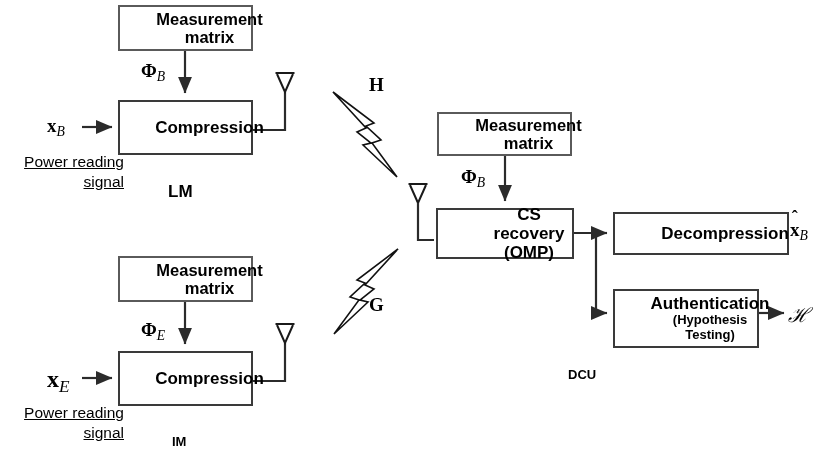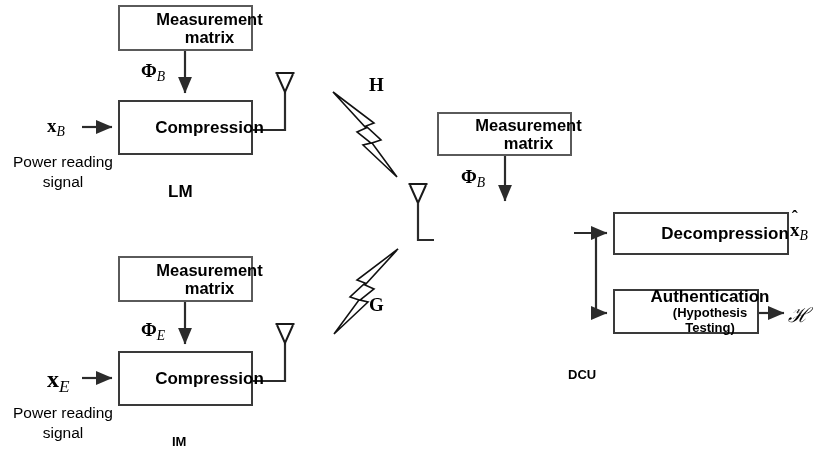--- a/index.html
+++ b/index.html
@@ -34,21 +34,21 @@
   .box.light{border-color:#5a5a5a;}
   .box .l1{display:block;}
   .box .l2{display:block;}
 
   .lbl{
     position:absolute;
     color:#000000;
     white-space:nowrap;
   }
   .lbl.bold{font-weight:bold;}
-  .lbl.center{text-align:center;}
+  .lbl.center{text-align:right;text-decoration:underline;}
 
   .math{
     position:absolute;
     white-space:nowrap;
     color:#000;
     font-family:"Liberation Serif","DejaVu Serif",serif;
   }
   .math b{font-family:"Liberation Serif","DejaVu Serif",serif;font-weight:bold;}
   .sub{font-size:0.72em;vertical-align:-0.28em;font-style:italic;}
   .scriptH{
@@ -198,26 +198,30 @@
 
   <div class="box light" style="left:437px;top:112px;width:135px;height:44px;font-size:16.5px;">
     <span class="l1">Measurement</span>
     <span class="l2">matrix</span>
   </div>
 
   <div class="math" style="left:461px;top:166px;font-size:19px;">
     <b>Φ</b><span class="sub">B</span>
   </div>
 
+  <div class="box" style="left:436px;top:208px;width:138px;height:51px;font-size:17px;">
+    <span class="l1">CS recovery</span>
+    <span class="l2">(OMP)</span>
+  </div>
 
   <div class="box" style="left:613px;top:212px;width:176px;height:43px;font-size:17px;">
     <span class="l1">Decompression</span>
   </div>
 
-  <div class="box" style="left:613px;top:289px;width:146px;height:45px;font-size:16px;">
+  <div class="box" style="left:613px;top:289px;width:146px;height:59px;font-size:16px;">
     <span class="l1" style="font-size:17px;">Authentication</span>
     <span class="l2" style="font-size:13px;">(Hypothesis Testing)</span>
   </div>
 
   <div class="math" style="left:790px;top:219px;font-size:19px;">
     <span class="hatwrap"><span class="hat">ˆ</span><b>x</b></span><span class="sub">B</span>
   </div>
 
   <div class="math scriptH" style="left:788px;top:301px;font-size:20px;">ℋ</div>
 

